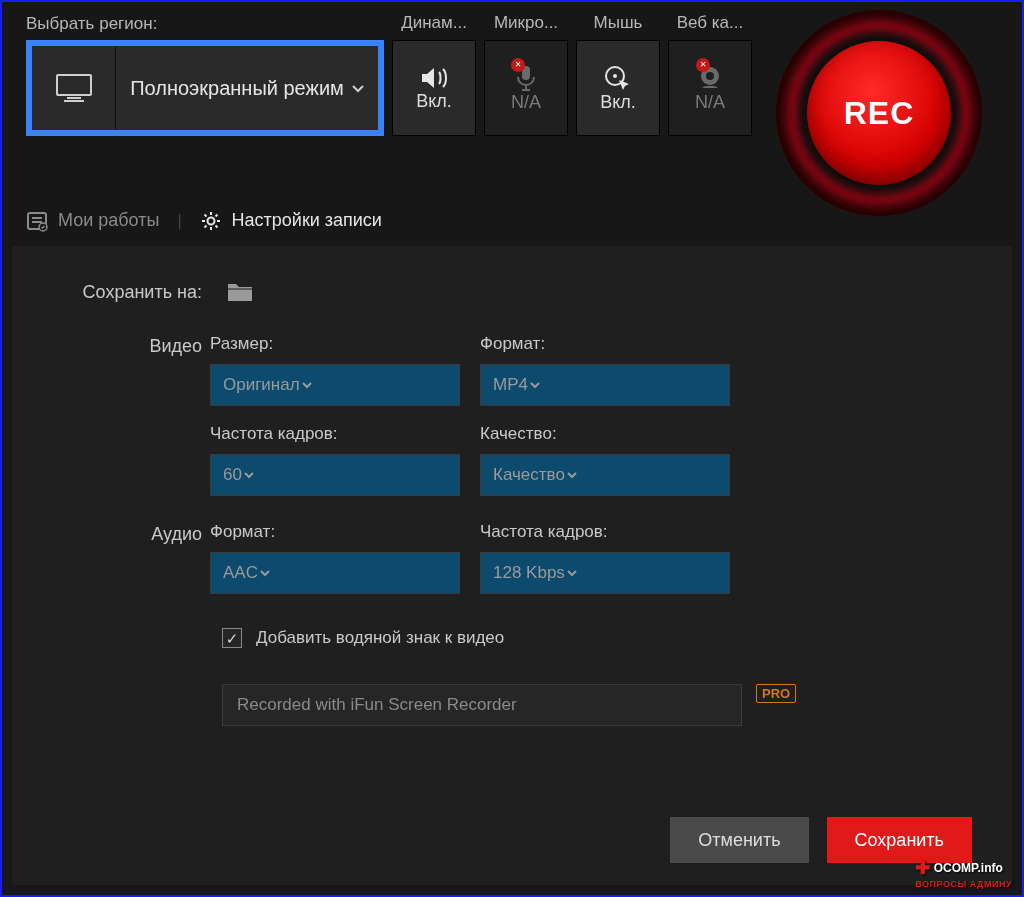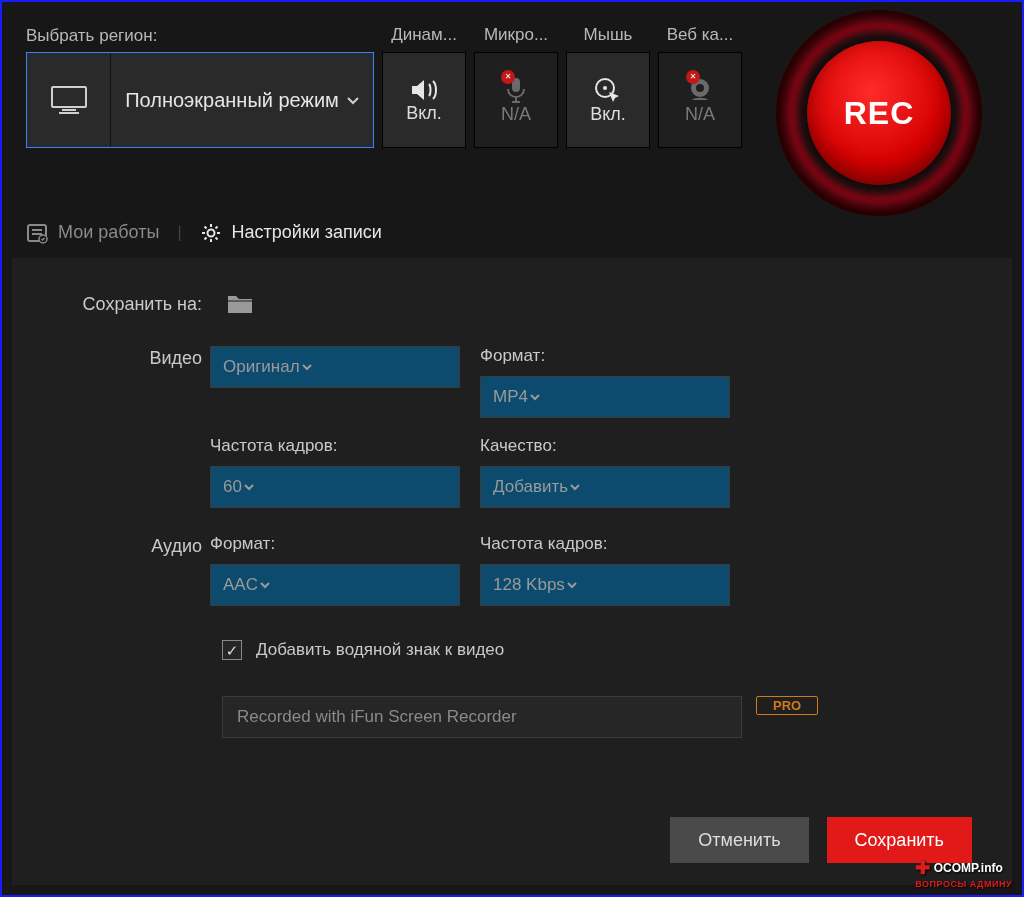--- a/index.html
+++ b/index.html
@@ -9,24 +9,24 @@
     color: #b8b8b8;
     width: 1024px;
     height: 897px;
     overflow: hidden;
     border: 2px solid #1a1aff;
     position: relative;
   }
   .app { background: #171717; width: 100%; height: 100%; display: flex; flex-direction: column; }
 
   
-  .topbar { padding: 24px 24px 0 24px; position: relative; }
+  .topbar { padding: 12px 24px 0 24px; position: relative; }
   .region-label { font-size: 17px; color: #b8b8b8; margin-bottom: 6px; }
   .toolbar-row { display: flex; gap: 8px; align-items: stretch; }
-  .region-block { display: flex; background: #2a2a2a; border: 1px solid #3b82f6; height: 96px; }
+  .region-block { display: flex; background: #2a2a2a; border: 6px solid #3b82f6; height: 96px; }
   .region-icon { width: 84px; display:flex; align-items:center; justify-content:center; background:#2a2a2a; border-right:1px solid #111; }
   .region-mode { width: 262px; display:flex; align-items:center; justify-content:center; position:relative; background:#2a2a2a; }
   .region-mode-text { font-size:20px; color:#e6e6e6; text-align:center; line-height:1.35; padding:0 30px 0 10px;}
   .chev { position:absolute; right:12px; top:50%; transform:translateY(-50%); }
   .toggle-cell { width: 84px; background:#2a2a2a; border:1px solid #000; display:flex; flex-direction:column; align-items:center; justify-content:center; position:relative;}
   .toggle-cell.dim { background:#1f1f1f; }
   .toggle-cell .state { font-size:18px; color:#ddd; }
   .toggle-cell.dim .state { color:#7a7a7a; }
   .toggle-header { position:absolute; top:-28px; left:0; right:0; text-align:center; font-size:17px; color:#b8b8b8; white-space:nowrap; overflow:hidden; text-overflow:ellipsis;}
   .rec-wrap { position:absolute; right:40px; top:8px; }
@@ -51,21 +51,21 @@
   .fields { display:flex; flex-wrap:wrap; gap:18px 20px; width: 560px; }
   .field { width:250px; }
   .field-label { font-size:17px; color:#c9c9c9; margin-bottom:10px; }
   .select { height:42px; background:#0c4a6e; border:1px solid #3a3a3a; display:flex; align-items:center; justify-content:flex-start; padding:0 12px; color:#9a9a9a; font-size:17px; }
 
   .watermark-row { display:flex; align-items:center; gap:14px; margin: 26px 0 12px 170px; }
   .checkbox { width:20px; height:20px; border:1px solid #888; background:#262626; display:flex; align-items:center; justify-content:center; }
   .check { color:#ddd; font-size:15px; line-height:1; }
   .watermark-input-row { display:flex; align-items:center; gap:14px; margin-left:170px;}
   .wm-input { width:520px; height:42px; background:#262626; border:1px solid #3a3a3a; color:#8a8a8a; font-size:17px; padding:0 14px;margin-top:24px; }
-  .pro-badge { border:1px solid #d27a1a; color:#d27a1a; font-size:13px; padding:1px 16px; border-radius:2px; font-weight:600; }
+  .pro-badge { border:1px solid #d27a1a; color:#d27a1a; font-size:13px; padding:1px 5px; border-radius:2px; font-weight:600; }
 
   .footer { margin-top:auto; display:flex; justify-content:flex-end; gap:18px; padding-top:30px;}
   .btn { height:46px; padding:12px 28px; display:flex; align-items:center; justify-content:center; font-size:18px; border:none; cursor:pointer;}
   .btn-cancel { background:#4a4a4a; color:#ddd; }
   .btn-save { background:#e11919; color:#fff; }
 
   .watermark-site { position:absolute; right:10px; bottom:6px; font-size:12px; color:#fff; font-weight:700; text-shadow:1px 1px 2px #000; }
   .watermark-site .plus { color:#e11919; font-size:18px; vertical-align:-2px;}
   .watermark-site .sub { display:block; font-size:9px; color:#e11919; letter-spacing:0.5px;}
 
@@ -193,20 +193,21 @@
             <path d="M2 4h8l3 3h13v14H2z" fill="#9a9a9a"></path>
             <path d="M2 9h24" stroke="#1f1f1f" stroke-width="1"></path>
           </svg>
       </div>
     </div>
 
     <div class="section">
       <div class="section-label">Видео</div>
       <div class="fields">
         <div class="field">
+          <div class="field-label">Размер:</div>
           <div class="select">
             <span>Оригинал</span>
             <svg width="14" height="14" viewBox="0 0 14 14">
                 <path d="M3 5l4 4 4-4" stroke="#9a9a9a" stroke-width="2" fill="none"></path>
               </svg>
           </div>
         </div>
         <div class="field">
           <div class="field-label">Формат:</div>
           <div class="select">
@@ -221,21 +222,21 @@
           <div class="select">
             <span>60</span>
             <svg width="14" height="14" viewBox="0 0 14 14">
                 <path d="M3 5l4 4 4-4" stroke="#9a9a9a" stroke-width="2" fill="none"></path>
               </svg>
           </div>
         </div>
         <div class="field">
           <div class="field-label">Качество:</div>
           <div class="select">
-            <span>Добавить</span>
+            <span>Качество</span>
             <svg width="14" height="14" viewBox="0 0 14 14">
                 <path d="M3 5l4 4 4-4" stroke="#9a9a9a" stroke-width="2" fill="none"></path>
               </svg>
           </div>
         </div>
       </div>
     </div>
 
     <div class="section" style="margin-top:18px;">
       <div class="section-label">Аудио</div>

